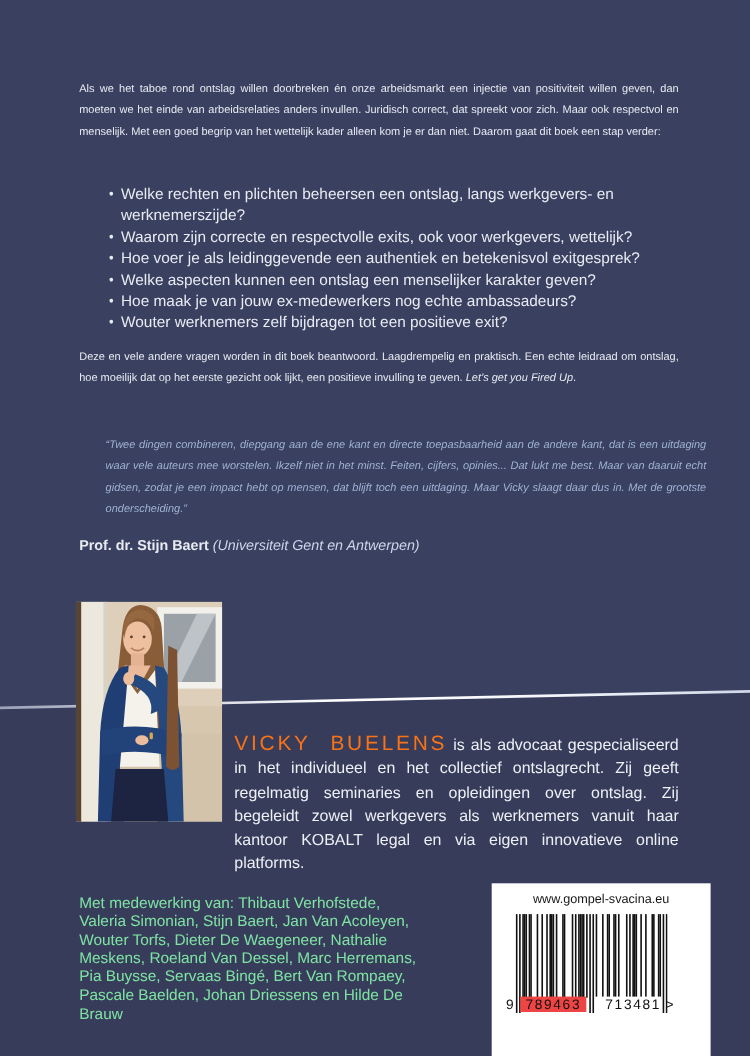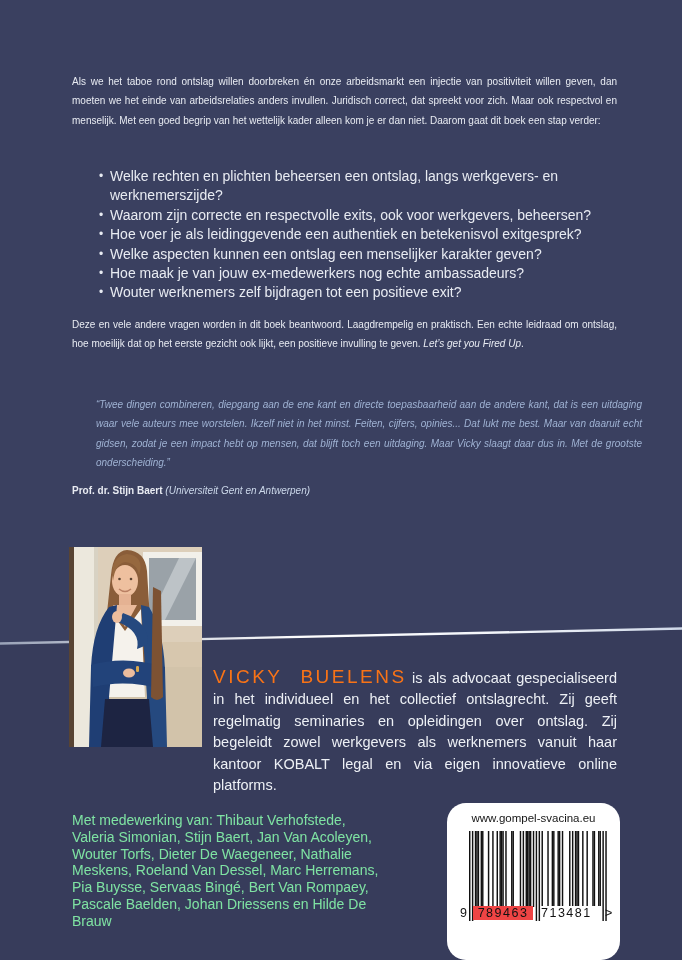--- a/index.html
+++ b/index.html
@@ -8,41 +8,41 @@
   .copy{position:absolute;color:#E8EBF2;font-size:10px;line-height:19.4px;text-align:justify;}
   .intro{left:72px;top:62px;width:545px;}
   .bullets{position:absolute;left:99px;top:167px;width:517px;color:#E8EBF2;
            font-size:14px;line-height:19.4px;}
   .bullet-item{display:flex;}
   .bullet-marker{flex:0 0 11px;width:11px;font-size:12px;}
   .bullet-text{flex:1;}
   .closing{left:72px;top:305px;width:545px;}
   .closing .ital{font-style:italic;}
   .quote{left:72px;top:385px;width:546px;color:#9FB2D3;font-style:italic;margin-left:24px;}
-  .attribution{position:absolute;left:72px;top:475px;font-size:10px;color:#E8EBF2;}
+  .attribution{position:absolute;left:72px;top:475px;font-size:13px;color:#E8EBF2;}
   .attribution .author{font-weight:bold;}
   .attribution .affil{font-style:italic;color:#CBD7E9;}
   .accent-svg{position:absolute;left:0;top:0;z-index:1;}
   .photo{position:absolute;left:69px;top:547px;width:133px;height:200px;z-index:3;}
   .bio{position:absolute;left:213px;top:651px;width:404px;color:#EDF0F5;font-size:14.5px;
        line-height:21.5px;text-align:justify;z-index:2;}
   .bio .name{font-size:19px;letter-spacing:2.5px;word-spacing:9px;color:#f97316;}
   .credits{position:absolute;left:72px;top:798px;width:318px;color:#86efac;
            font-size:14px;line-height:16.8px;}
-  .barcode-panel{position:absolute;left:447px;top:803px;width:173px;height:157px;
-                 background:#ffffff;z-index:2;border-radius:19px;}
+  .barcode-panel{position:absolute;left:447px;top:803px;width:199px;height:157px;
+                 background:#ffffff;z-index:2;}
   .barcode-url{position:absolute;top:9px;left:0;right:0;text-align:center;
                font-size:11.5px;color:#151515;}
   .ean-svg{position:absolute;left:12px;top:28px;}
   .ean-digits{position:absolute;top:103px;left:0;width:100%;height:17px;
               font-size:12.5px;color:#111;}
   .ean-digits span{position:absolute;top:0;}
   .d-lead{left:13px;}
   .d-g1{left:26px;width:60px;text-align:center;background:#ef4444;letter-spacing:1.5px;}
-  .d-g2{left:94px;width:60px;text-align:left;background:#fff;letter-spacing:1.5px;}
+  .d-g2{left:94px;width:60px;text-align:right;background:#fff;letter-spacing:1.5px;}
   .d-arrow{left:158px;}
 </style>
 </head>
 <body>
 
 <div class="page">
 
   <svg class="accent-svg" width="682" height="960" viewBox="0 0 682 960">
     <defs>
       <linearGradient id="lg" x1="0" y1="0" x2="1" y2="0">
@@ -58,21 +58,21 @@
 
   <p class="copy intro">Als we het taboe rond ontslag willen doorbreken én onze arbeidsmarkt een injectie van positiviteit willen geven, dan moeten we het einde van arbeidsrelaties anders invullen. Juridisch correct, dat spreekt voor zich. Maar ook respectvol en menselijk. Met een goed begrip van het wettelijk kader alleen kom je er dan niet. Daarom gaat dit boek een stap verder:</p>
 
   <div class="bullets">
     <div class="bullet-item">
       <span class="bullet-marker">•</span>
       <span class="bullet-text">Welke rechten en plichten beheersen een ontslag, langs werkgevers- en werknemerszijde?</span>
     </div>
     <div class="bullet-item">
       <span class="bullet-marker">•</span>
-      <span class="bullet-text">Waarom zijn correcte en respectvolle exits, ook voor werkgevers, beheersen?</span>
+      <span class="bullet-text">Waarom zijn correcte en respectvolle exits, ook voor werkgevers, wettelijk?</span>
     </div>
     <div class="bullet-item">
       <span class="bullet-marker">•</span>
       <span class="bullet-text">Hoe voer je als leidinggevende een authentiek en betekenisvol exitgesprek?</span>
     </div>
     <div class="bullet-item">
       <span class="bullet-marker">•</span>
       <span class="bullet-text">Welke aspecten kunnen een ontslag een menselijker karakter geven?</span>
     </div>
     <div class="bullet-item">

